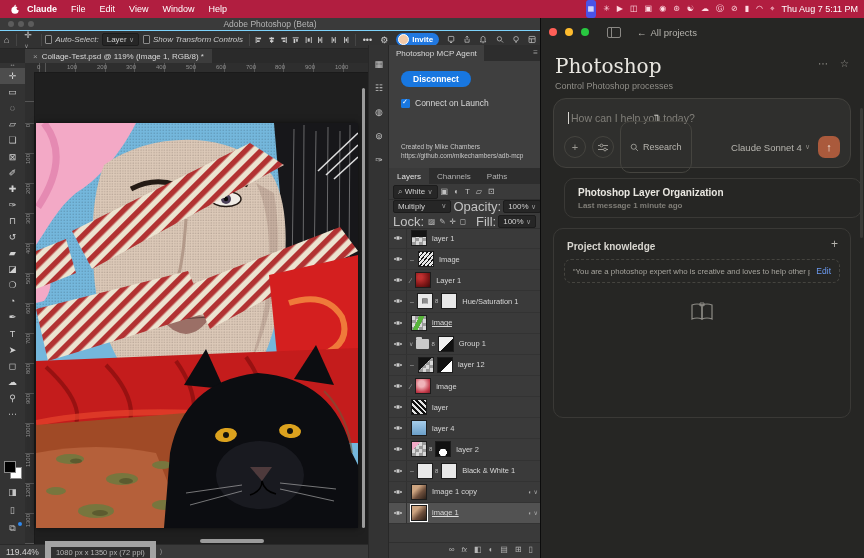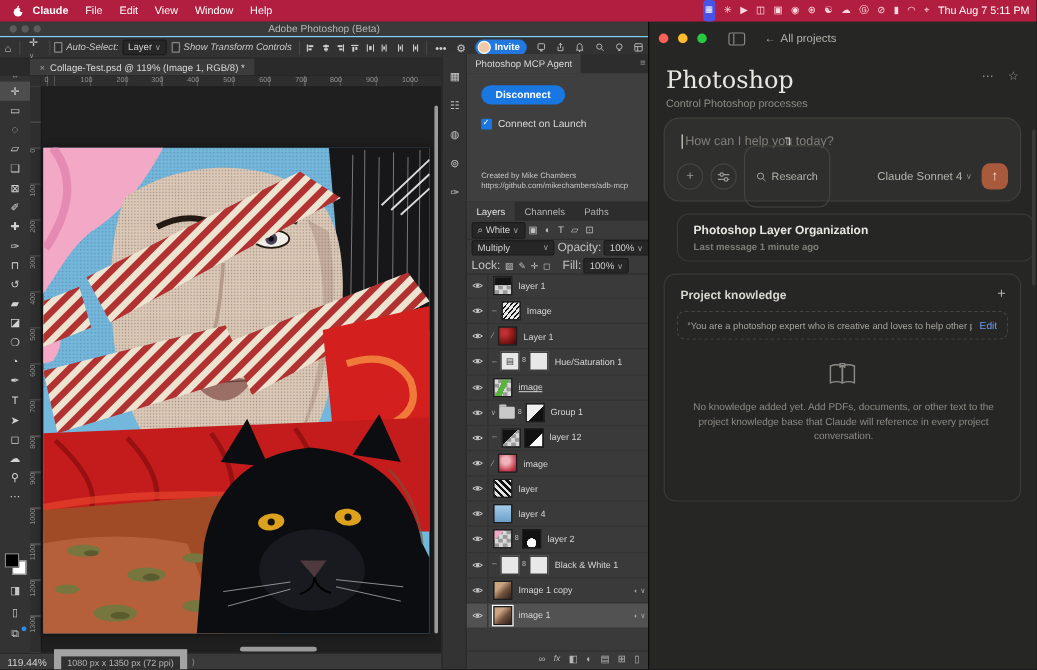--- a/index.html
+++ b/index.html
@@ -9,21 +9,21 @@
   .menubar{position:absolute;left:0;top:0;width:864px;height:18px;background:#b11e40;display:flex;align-items:center;z-index:50;}
   .menubar .mitem{font-size:9px;color:#fff;margin:0 7px;white-space:nowrap;}
   .menubar .appname{font-weight:bold;}
   .mb-right{position:absolute;right:6px;top:0;height:18px;display:flex;align-items:center;gap:7px;}
   .statico{font-size:8px;color:#ffd9e1;line-height:18px;}
   .statico.blue{background:#4a53e8;color:#fff;border-radius:3px;padding:0 2px;font-size:7px;}
   .clock{font-size:9px;color:#fff;white-space:nowrap;}
   .applelogo{width:10px;height:11px;margin-left:10px;}
   
   .ps{position:absolute;left:0;top:18px;width:540px;height:540px;background:#323232;}
-  .ps-title{position:absolute;left:0;top:0;width:540px;height:12px;background:#3a3a3a;border-bottom:7px solid #7dd3fc;}
+  .ps-title{position:absolute;left:0;top:0;width:540px;height:12px;background:#3a3a3a;border-bottom:1px solid #7dd3fc;}
   .tl{position:absolute;top:3px;width:6px;height:6px;border-radius:50%;background:#5c5c5c;}
   .ps-title .wt{position:absolute;left:0;right:0;top:1px;text-align:center;font-size:8.5px;color:#b5b5b5;}
   .ps-opts{position:absolute;left:0;top:13px;width:540px;height:17px;background:#323232;border-bottom:1px solid #262626;display:flex;align-items:center;}
   .ps-opts .glyph{color:#cfcfcf;font-size:9px;margin:0 4px;}
   .vdiv{width:1px;height:12px;background:#454545;margin:0 3px;}
   .cb{width:7px;height:7px;border:1px solid #8a8a8a;border-radius:1px;background:#2b2b2b;display:inline-block;}
   .cb.checked{background:#1877e0;border-color:#1877e0;position:relative;}
   .cb.checked::after{content:"✓";position:absolute;left:0px;top:-2px;font-size:7px;color:#fff;}
   .optlabel{font-size:8px;color:#c8c8c8;margin:0 3px;white-space:nowrap;font-style:italic;}
   .dd{background:#262626;border:1px solid #1c1c1c;border-radius:2px;font-size:8px;color:#cfcfcf;padding:1px 4px;white-space:nowrap;}
@@ -78,25 +78,25 @@
   .credit{position:absolute;left:12px;font-size:6.5px;color:#c6c6c6;white-space:nowrap;}
   
   .layers{position:absolute;left:388px;top:150px;width:152px;height:390px;background:#3a3a3a;border-left:1px solid #282828;}
   .lay-head{position:absolute;left:0;top:0;width:152px;height:16px;background:#2d2d2d;display:flex;}
   .ltab{height:16px;display:flex;align-items:center;padding:0 8px;font-size:8px;color:#b2b2b2;}
   .ltab.active{background:#3a3a3a;color:#e2e2e2;}
   .filterrow{position:absolute;left:0;top:16px;width:152px;height:15px;display:flex;align-items:center;border-bottom:1px solid #2f2f2f;}
   .filterrow .fico{font-size:8px;color:#c2c2c2;margin:0 3px;}
   .blendrow{position:absolute;left:0;top:31px;width:152px;height:15px;display:flex;align-items:center;}
   .lockrow{position:absolute;left:0;top:46px;width:152px;height:14px;display:flex;align-items:center;border-bottom:1px solid #2f2f2f;}
-  .tinylab{font-size:10px;color:#c2c2c2;margin:0 2px;}
+  .tinylab{font-size:13px;color:#c2c2c2;margin:0 2px;}
   .lockico{font-size:7.5px;color:#c2c2c2;margin:0 2px;}
   .lrows{position:absolute;left:0;top:60px;width:152px;height:296px;display:flex;flex-direction:column;}
   .lrow{flex:1;display:flex;align-items:center;border-bottom:1px solid #333;position:relative;}
-  .lrow.sel{background:#525252;}
+  .lrow.sel{background:#525252;text-decoration:underline;}
   .eyecell{width:17px;height:100%;display:flex;align-items:center;justify-content:center;border-right:1px solid #313131;}
   .dash{font-size:7px;color:#aaa;margin-left:3px;}
   .chev8{font-size:6px;color:#aaa;margin-left:2px;}
   .thumb{width:14px;height:14px;border:1px solid #1c1c1c;margin-left:4px;flex:none;
      background:conic-gradient(#9a9a9a 25%,#d8d8d8 0 50%,#9a9a9a 0 75%,#d8d8d8 0) 0 0/7px 7px;}
   .mask{width:14px;height:14px;border:1px solid #1c1c1c;margin-left:3px;flex:none;background:#e8e8e8;}
   .linkg{font-size:6px;color:#bbb;margin-left:2px;}
   .lname{font-size:7.5px;color:#d6d6d6;margin-left:5px;white-space:nowrap;overflow:hidden;}
   .lname.und{text-decoration:underline;}
   .rowright{position:absolute;right:3px;font-size:6px;color:#aaa;}
@@ -769,18 +769,17 @@
       <span class="kplus">+</span>
       <div class="ksnip">
         <span class="ksniptext">“You are a photoshop expert who is creative and loves to help other people learn to use P...</span>
         <span class="kedit">Edit</span>
       </div>
       <svg class="kbook" width="26" height="22" viewBox="0 0 26 22">
         <path d="M3 4 Q8 2 13 4 L13 18 Q8 16 3 18 Z" fill="none" stroke="#8c8a84" stroke-width="1.2"></path>
         <path d="M23 4 Q18 2 13 4 L13 18 Q18 16 23 18 Z" fill="none" stroke="#8c8a84" stroke-width="1.2"></path>
         <path d="M11 2 L15 2 L15 5 L13 4 L11 5 Z" fill="none" stroke="#8c8a84" stroke-width="1"></path>
       </svg>
-      <div class="kempty">No knowledge added yet. Add PDFs, documents, or other text to the project knowledge base that Claude will reference in every project conversation.</div>
     </div>
     <div class="clscroll"></div>
   </div>
 
 </div>
 
 </body></html>

